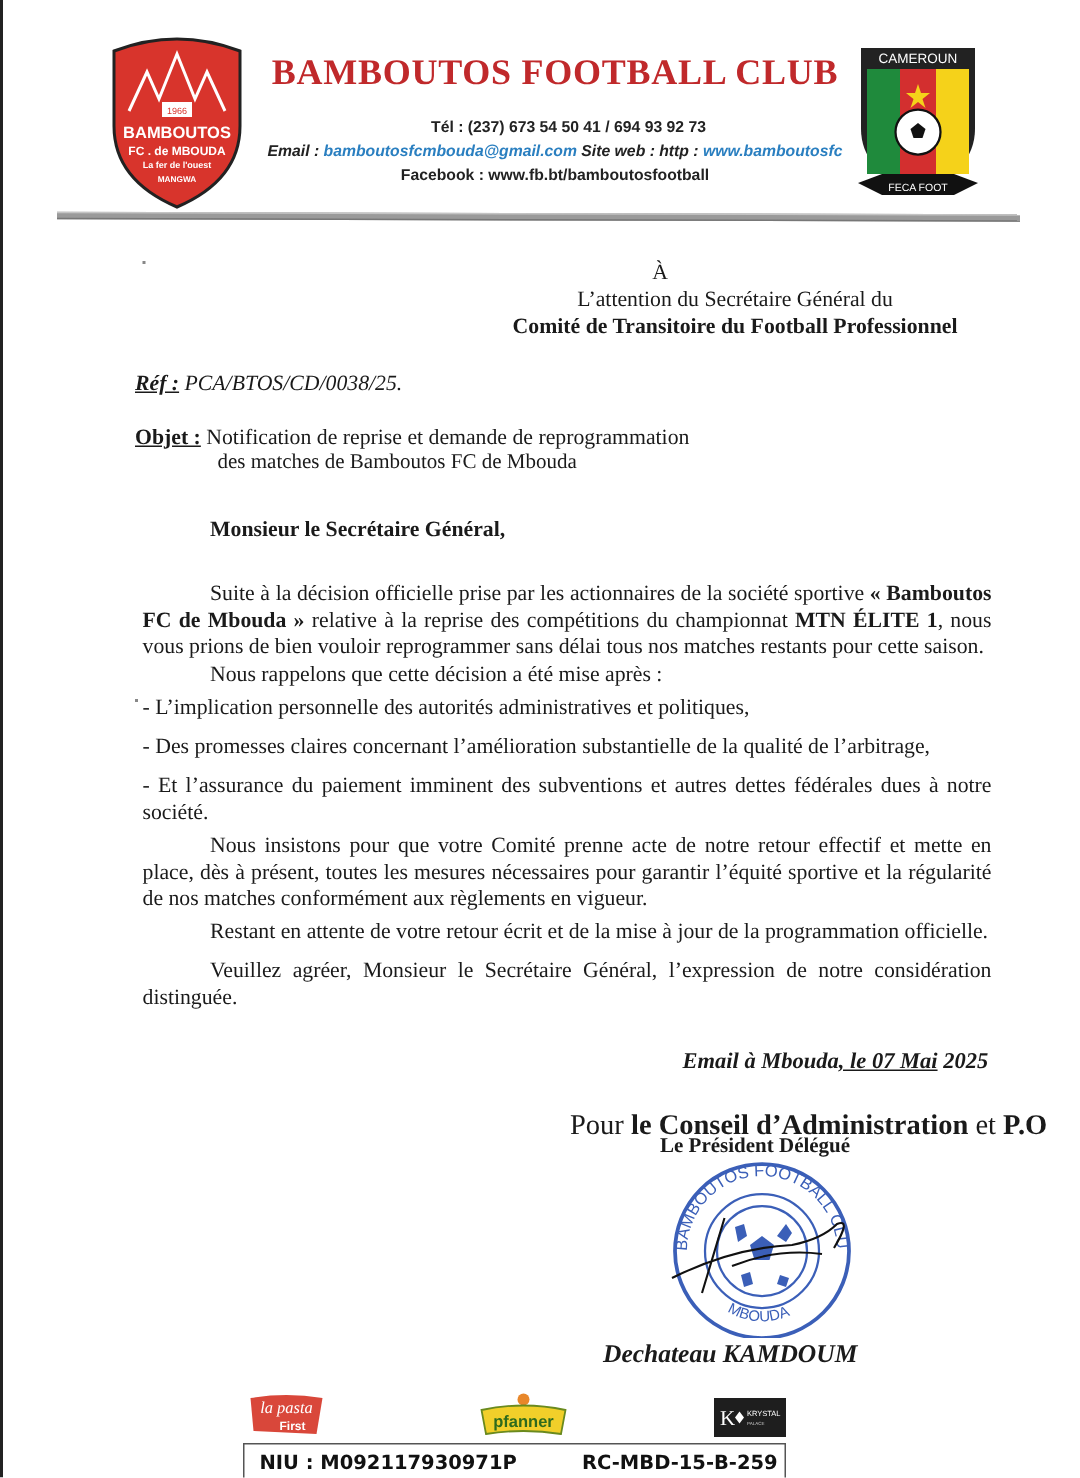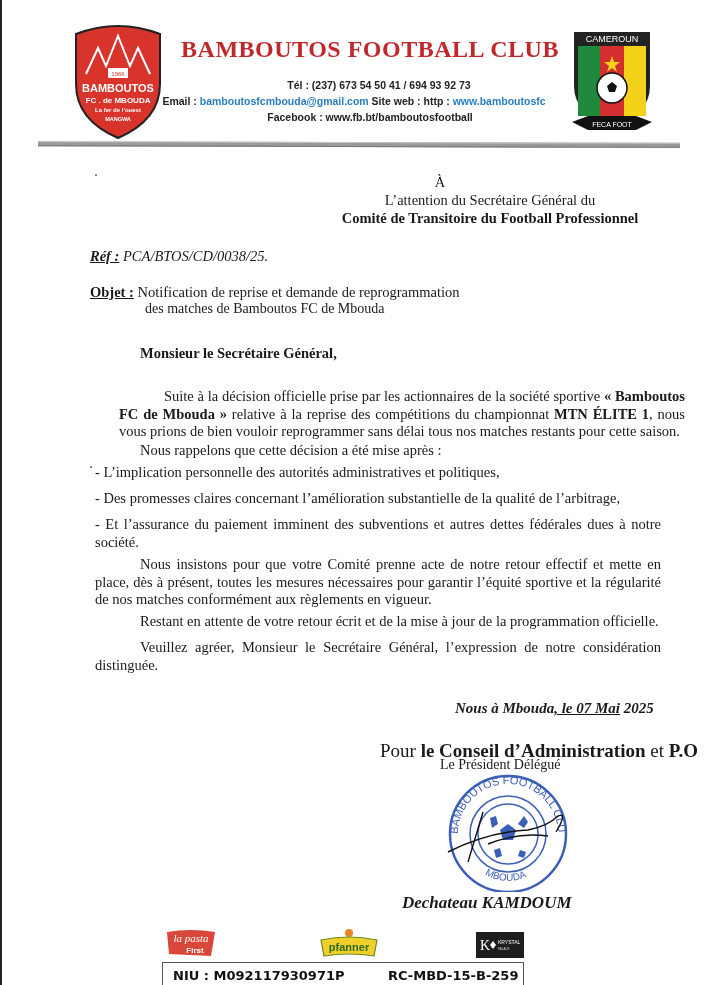--- a/index.html
+++ b/index.html
@@ -13,21 +13,21 @@
   
   .club-logo { left: 68px; top: 22px; width: 100px; height: 118px; }
   .fecafoot-logo { left: 568px; top: 26px; width: 88px; height: 112px; }
   .club-title {
     left: 180px; top: 36px; width: 380px; text-align: center;
     font-family: "Liberation Serif", serif; font-weight: bold; font-size: 24px;
     color: #c0292b; letter-spacing: 0.5px;
   }
   .contact { font-family: "Liberation Sans", "DejaVu Sans", sans-serif; font-size: 10.5px; font-weight: bold; color: #222; text-align: center; }
   .contact-tel { left: 189px; top: 79px; width: 380px; }
-  .contact-email { left: 144px; top: 95px; width: 420px; }
+  .contact-email { left: 160px; top: 95px; width: 420px; font-style: italic; }
   .contact-fb { left: 180px; top: 111px; width: 380px; }
   .link { color: #2a7fc0; }
   .header-rule {
     left: 38px; top: 142px; width: 642px; height: 3px; background: #9a9a9a;
     border-top: 1px solid #c4c4c4; border-bottom: 1px solid #777; transform: rotate(0.15deg);
   }
 
   
   .addr { font-size: 14.5px; text-align: center; }
   .addr-a { left: 420px; top: 174px; width: 40px; }
@@ -37,33 +37,33 @@
   .ref { left: 90px; top: 248px; font-size: 14.5px; font-style: italic; }
   .ref-label { font-weight: bold; text-decoration: underline; }
   .objet { left: 90px; top: 284px; font-size: 14.5px; line-height: 17px; }
   .objet-label { font-weight: bold; text-decoration: underline; }
   .objet-line2 { left: 145px; top: 301px; font-size: 14px; }
 
   .salutation { left: 140px; top: 345px; font-size: 14.5px; font-weight: bold; }
 
   .para { left: 95px; width: 566px; font-size: 14.5px; line-height: 17.5px; text-align: justify; }
   .indent { text-indent: 45px; }
-  .p1 { top: 388px; margin-left: 24px; }
+  .p1 { top: 388px; }
   .p2 { top: 442px; }
   .b1 { top: 464px; }
   .b2 { top: 490px; }
   .b3 { top: 516px; }
   .p3 { top: 556px; }
   .p4 { top: 613px; }
   .p5 { top: 639px; }
 
   .date { left: 455px; top: 700px; font-size: 15px; font-weight: bold; font-style: italic; }
   .date u { text-decoration: underline; }
   .sig1 { left: 380px; top: 740px; font-size: 19px; }
-  .sig2 { left: 440px; top: 757px; font-size: 14px; font-weight: normal; }
+  .sig2 { left: 440px; top: 757px; font-size: 14px; font-weight: bold; }
   .stamp { left: 428px; top: 772px; width: 160px; height: 120px; }
   .signer { left: 402px; top: 893px; font-size: 17px; font-weight: bold; font-style: italic; }
 
   
   .sponsor-lapasta { left: 165px; top: 928px; width: 52px; height: 30px; }
   .sponsor-pfanner { left: 318px; top: 928px; width: 62px; height: 30px; }
   .sponsor-krystal { left: 476px; top: 932px; width: 48px; height: 26px; background: #1e1e1e; }
   .footer-box {
     left: 162px; top: 962px; width: 360px; height: 30px; border: 1px solid #555; border-bottom: none;
     font-family: "DejaVu Sans", "Liberation Sans", sans-serif; font-weight: bold; font-size: 13px; color: #111;
@@ -130,21 +130,21 @@
 </div>
 <div class="abs para indent p2">Nous rappelons que cette décision a été mise après :</div>
 <div class="abs para b1">- L’implication personnelle des autorités administratives et politiques,</div>
 <div class="abs para b2">- Des promesses claires concernant l’amélioration substantielle de la qualité de l’arbitrage,</div>
 <div class="abs para b3">- Et l’assurance du paiement imminent des subventions et autres dettes fédérales dues à notre société.</div>
 <div class="abs para indent p3">Nous insistons pour que votre Comité prenne acte de notre retour effectif et mette en place, dès à présent, toutes les mesures nécessaires pour garantir l’équité sportive et la régularité de nos matches conformément aux règlements en vigueur.</div>
 <div class="abs para indent p4">Restant en attente de votre retour écrit et de la mise à jour de la programmation officielle.</div>
 <div class="abs para indent p5">Veuillez agréer, Monsieur le Secrétaire Général, l’expression de notre considération distinguée.</div>
 
 <div class="abs date">
-  <span>Nous à Mbouda</span><u>, le 07 Mai</u><span> 2025</span>
+  <span>Email à Mbouda</span><u>, le 07 Mai</u><span> 2025</span>
 </div>
 <div class="abs sig1">
   <span>Pour </span><b>le Conseil d’Administration</b><span> et </span><b>P.O</b>
 </div>
 <div class="abs sig2">Le Président Délégué</div>
 
 <svg class="abs stamp" viewBox="0 0 160 120">
   <defs>
     <path id="arcTop" d="M30 62 A50 50 0 0 1 130 62"></path>
     <path id="arcBot" d="M38 78 A44 44 0 0 0 122 78"></path>

